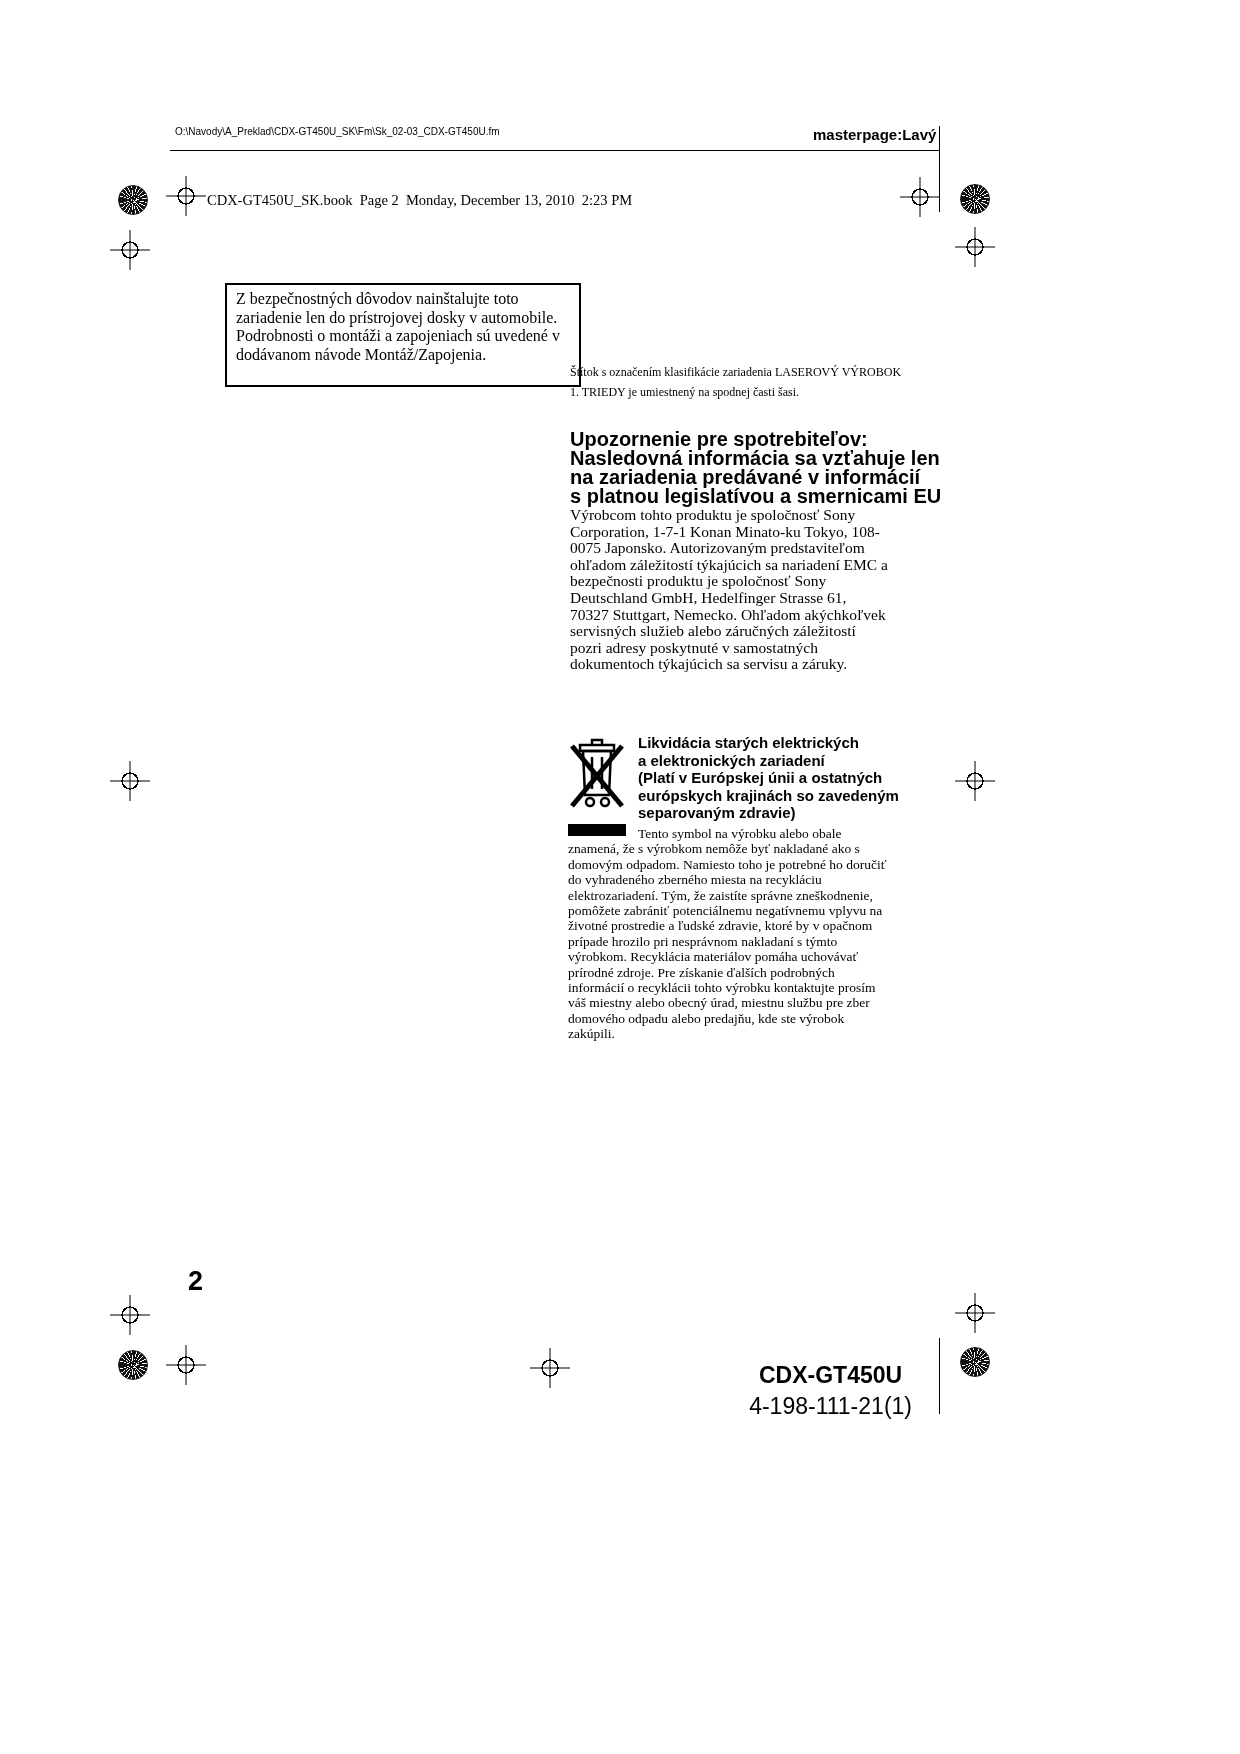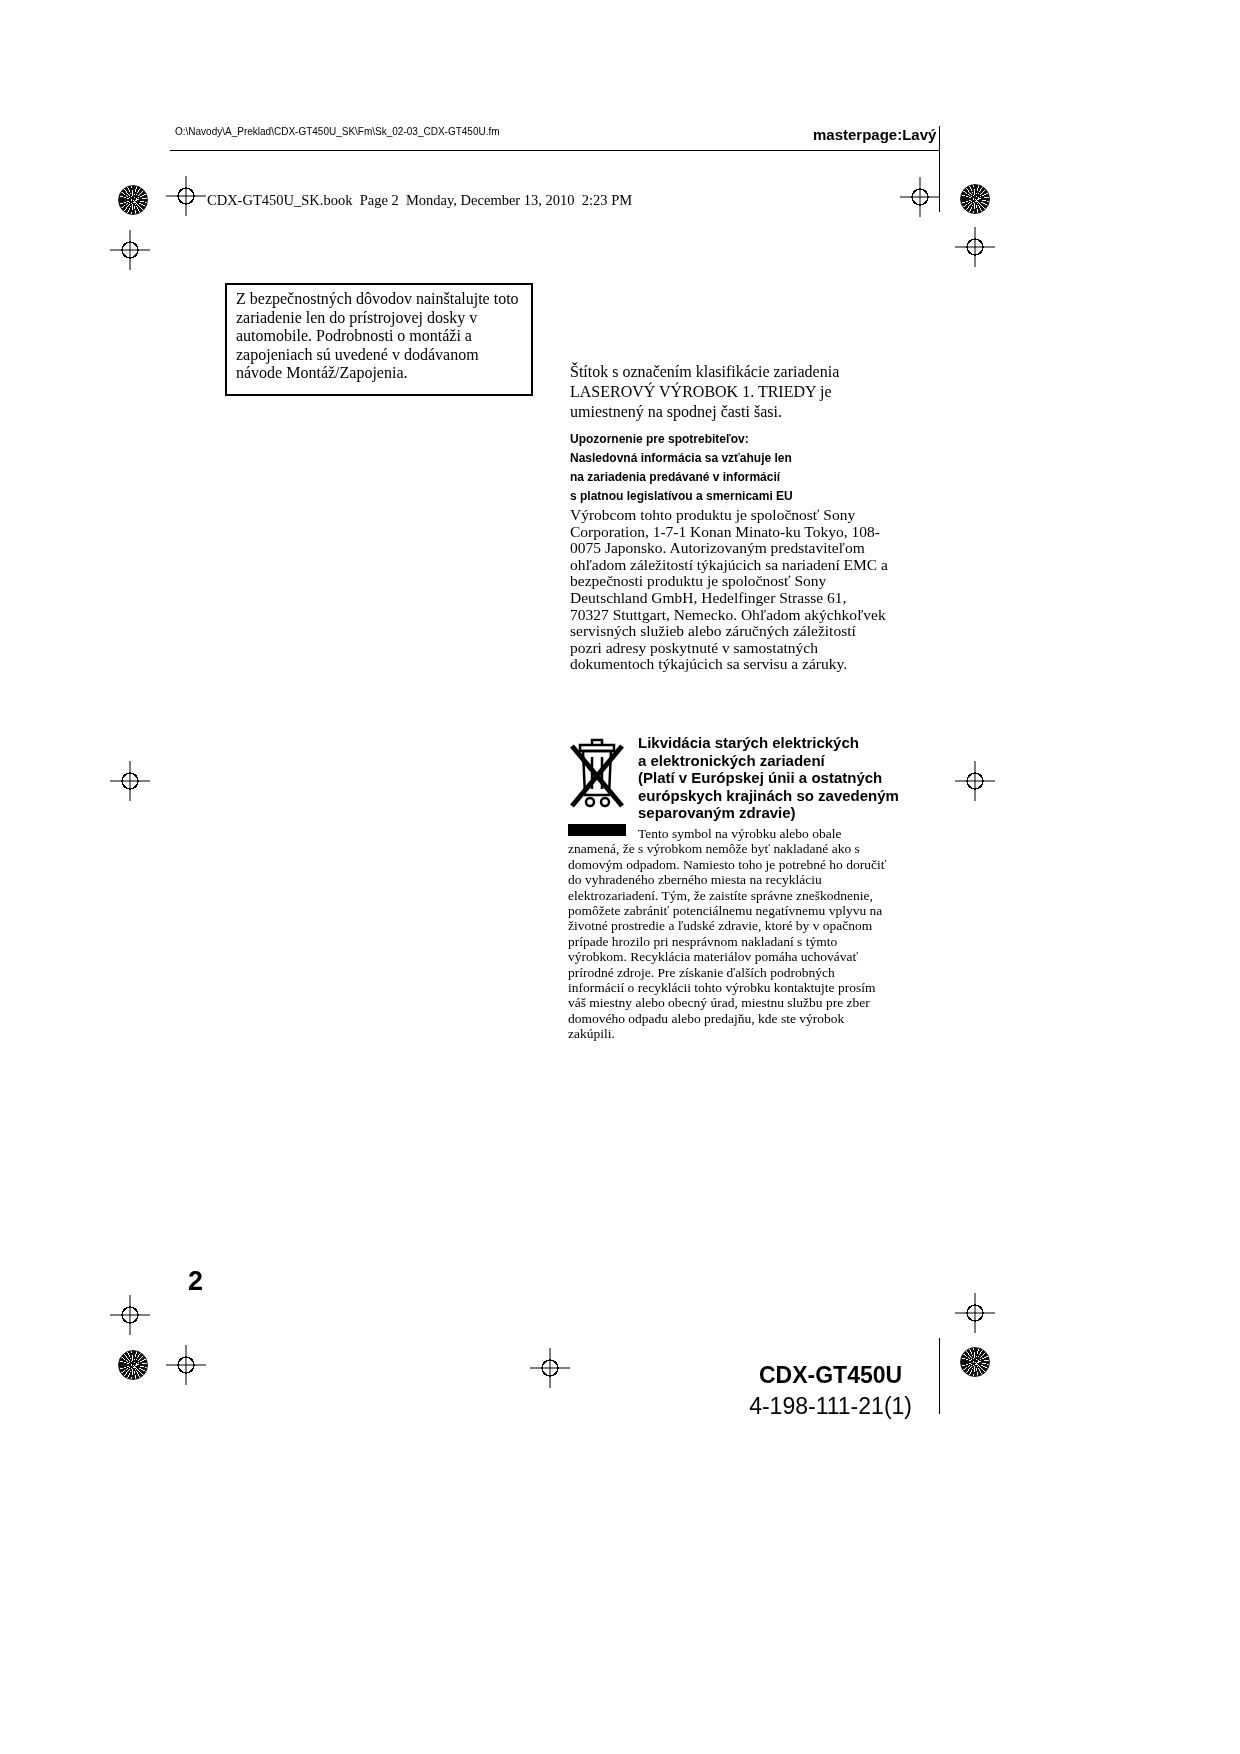--- a/index.html
+++ b/index.html
@@ -53,28 +53,28 @@
   <div class="reg-cross" style="left:110px; top:761px;"></div>
   <div class="reg-cross" style="left:955px; top:761px;"></div>
   <div class="reg-cross" style="left:110px; top:1295px;"></div>
   <div class="reg-star" style="left:118px; top:1350px;"></div>
   <div class="reg-cross" style="left:166px; top:1345px;"></div>
   <div class="reg-cross" style="left:530px; top:1348px;"></div>
   <div class="reg-cross" style="left:955px; top:1293px;"></div>
   <div class="reg-star" style="left:960px; top:1347px;"></div>
   <div class="rule" style="left:939px; top:1338px; width:1px; height:76px;"></div>
 
-  <div class="abs" style="left:225px; top:283px; width:308px; border:2px solid #000; padding:5px 9px 11px; font-size:16px; line-height:18.5px;">
+  <div class="abs" style="left:225px; top:283px; width:356px; border:2px solid #000; padding:5px 9px 21px; font-size:16px; line-height:18.5px;">
     <span>Z bezpečnostných dôvodov nainštalujte toto zariadenie len do prístrojovej dosky v automobile. Podrobnosti o montáži a zapojeniach sú uvedené v dodávanom návode Montáž/Zapojenia.</span>
   </div>
 
 
-  <div class="abs" style="left:570px; top:362px; width:332px; font-size:16px; line-height:20px;">Štítok s označením klasifikácie zariadenia LASEROVÝ VÝROBOK 1. TRIEDY je umiestnený na spodnej časti šasi.</div>
+  <div class="abs" style="left:570px; top:362px; width:332px; font-size:12px; line-height:20px;">Štítok s označením klasifikácie zariadenia LASEROVÝ VÝROBOK 1. TRIEDY je umiestnený na spodnej časti šasi.</div>
 
-  <div class="abs sans" style="left:570px; top:430px; font-size:12px; font-weight:bold; line-height:19px;">
+  <div class="abs sans" style="left:570px; top:430px; font-size:20px; font-weight:bold; line-height:19px;">
     <div class="heading-line">Upozornenie pre spotrebiteľov:</div>
     <div class="heading-line">Nasledovná informácia sa vzťahuje len</div>
     <div class="heading-line">na zariadenia predávané v informácií</div>
     <div class="heading-line">s platnou legislatívou a smernicami EU</div>
   </div>
 
   <div class="abs" style="left:570px; top:507px; width:318px; font-size:15.5px; line-height:16.6px;">Výrobcom tohto produktu je spoločnosť Sony Corporation, 1-7-1 Konan Minato-ku Tokyo, 108-0075 Japonsko. Autorizovaným predstaviteľom ohľadom záležitostí týkajúcich sa nariadení EMC a bezpečnosti produktu je spoločnosť Sony Deutschland GmbH, Hedelfinger Strasse 61, 70327 Stuttgart, Nemecko. Ohľadom akýchkoľvek servisných služieb alebo záručných záležitostí pozri adresy poskytnuté v samostatných dokumentoch týkajúcich sa servisu a záruky.</div>
 
   <div class="abs" style="left:568px; top:710px; width:326px;margin-top:24px;">
     <div style="float:left; width:62px; margin:2px 8px 2px 0;">

